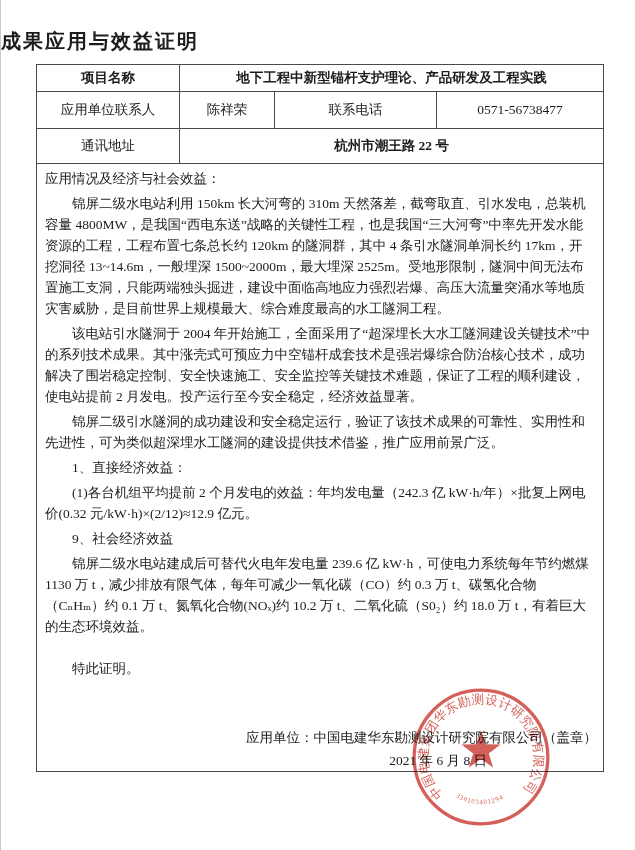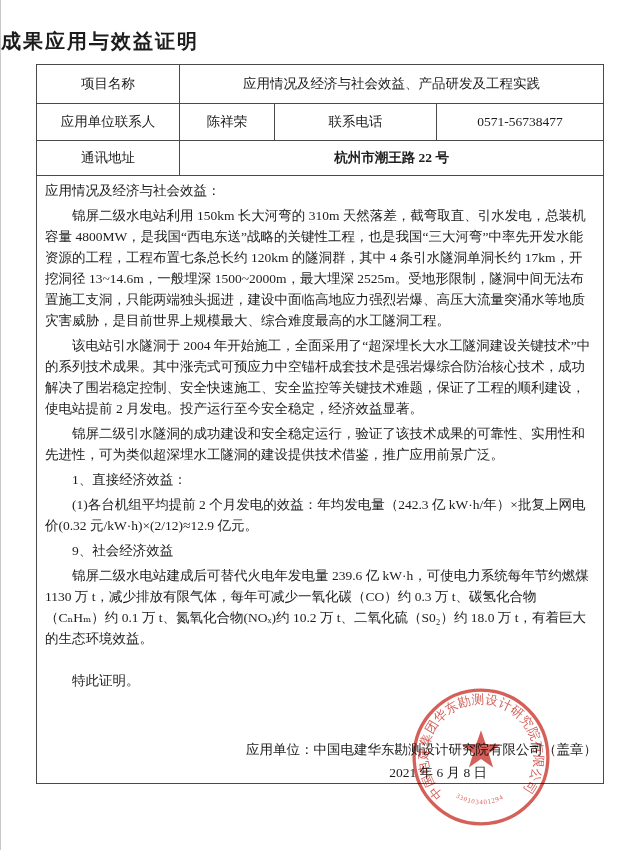--- a/index.html
+++ b/index.html
@@ -19,21 +19,21 @@
     border-collapse:collapse;table-layout:fixed;
     font-size:13.5px;
   }
   table.form td{
     border:1px solid #4a4a4a;
     padding:0 4px;vertical-align:middle;
   }
   td.lbl{text-align:center;}
   td.val{text-align:center;}
   td.val.bold{font-weight:bold;}
-  tr.r1{height:39px;}
+  tr.r1{height:27px;font-weight:bold;}
   tr.r2{height:35px;}
   tr.r3{height:37px;padding-left:24px;}
   tr.r4{height:35px;}
   tr.r5{height:33px;}
   tr.body-row{height:562px;}
   td.body-cell{
     vertical-align:top;text-align:left;
     padding:8px 7px 6px 7px;
     font-size:13.5px;line-height:21px;
   }
@@ -56,21 +56,21 @@
 <table class="form">
   <colgroup>
     <col style="width:143px">
       <col style="width:95px">
       <col style="width:162px">
       <col style="width:167px">
   </colgroup>
   <tbody>
     <tr class="r1">
       <td class="lbl">项目名称</td>
-      <td class="val" colspan="3">应用情况及经济与社会效益、产品研发及工程实践</td>
+      <td class="val" colspan="3">地下工程中新型锚杆支护理论、产品研发及工程实践</td>
     </tr>
     <tr class="r3">
       <td class="lbl">应用单位联系人</td>
       <td class="val">陈祥荣</td>
       <td class="val">联系电话</td>
       <td class="val">0571-56738477</td>
     </tr>
     <tr class="r4">
       <td class="lbl">通讯地址</td>
       <td class="val bold" colspan="3">杭州市潮王路 22 号</td>

